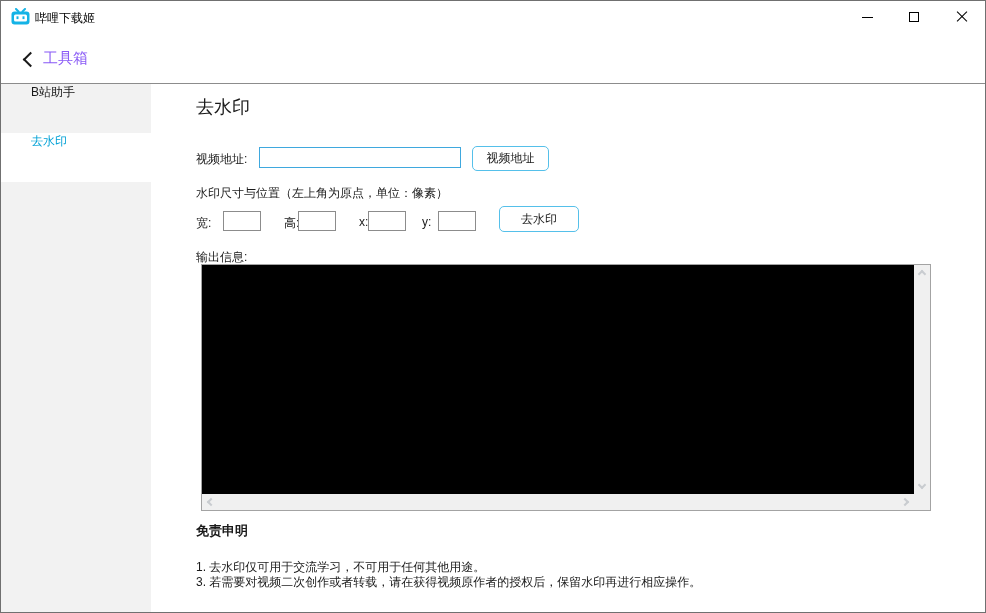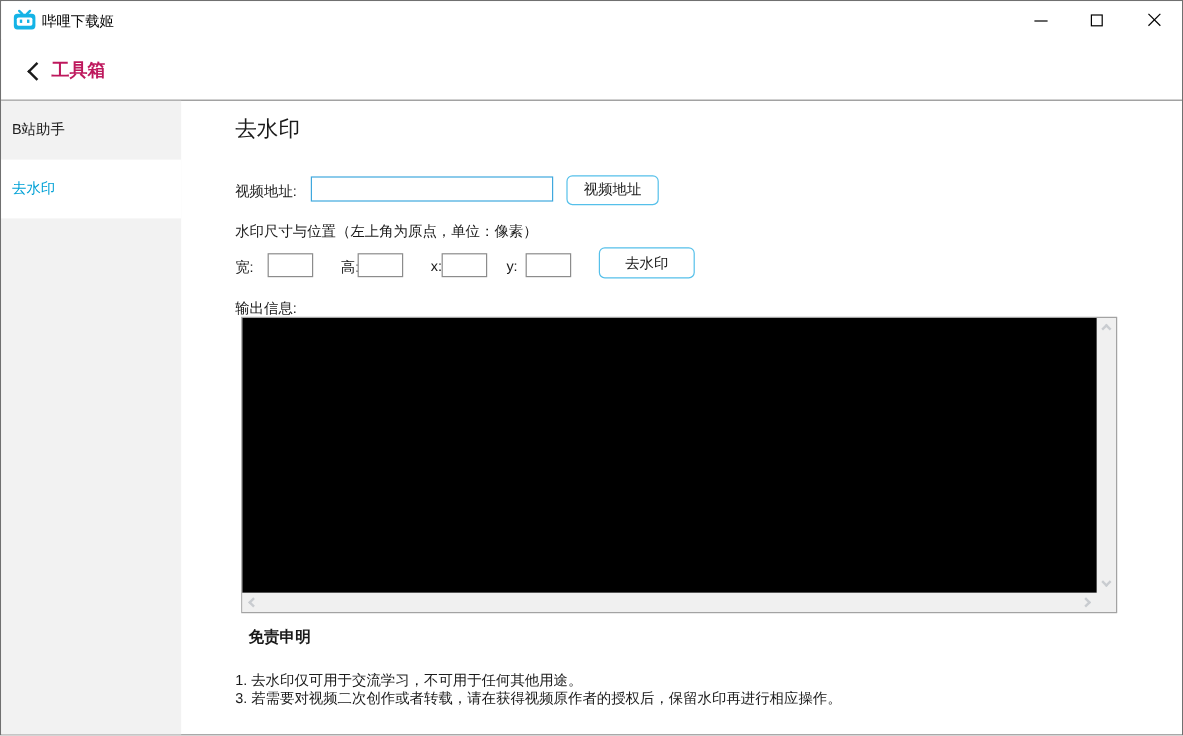--- a/index.html
+++ b/index.html
@@ -16,27 +16,27 @@
   .glyph-max { width:10px; height:10px; border:1px solid #000000; background:transparent; }
   .glyph-close { position:relative; width:12px; height:12px; }
   .glyph-close::before,.glyph-close::after { content:""; position:absolute; left:-1px; top:5px; width:14px; height:0; border-top:1px solid #000000; }
   .glyph-close::before { transform:rotate(45deg); }
   .glyph-close::after { transform:rotate(-45deg); }
 
   
   .header { position:absolute; top:32px; left:0; width:100%; height:50px; background:#ffffff; }
   .back-btn { position:absolute; left:14px; top:13px; width:26px; height:26px; display:flex; align-items:center; justify-content:center; cursor:pointer; }
   .chev-back { width:11px; height:11px; border-left:2px solid #1a1a1a; border-bottom:2px solid #1a1a1a; transform:rotate(45deg); margin-left:4px; }
-  .header-title { position:absolute; left:42px; top:16px; font-size:15px; color:#be185d; white-space:nowrap;font-weight:bold; }
+  .header-title { position:absolute; left:42px; top:16px; font-size:15px; color:#8b5cf6; white-space:nowrap; }
 
   .separator { position:absolute; top:82px; left:0; width:100%; height:1px; background:#8c8c8c; }
 
   
   .sidebar { position:absolute; top:83px; left:0; width:150px; height:528px; background:#f2f2f2; }
-  .side-item { width:150px; height:49px; display:flex; align-items:center; padding-left:9px; font-size:12px; color:#1a1a1a; cursor:pointer; }
+  .side-item { width:150px; height:49px; display:flex; align-items:flex-start; padding-left:30px; font-size:12px; color:#1a1a1a; cursor:pointer; }
   .side-item.active { background:#ffffff; color:#00a1d6; }
 
   
   .page-title { position:absolute; left:195px; top:94px; font-size:18px; color:#1a1a1a; white-space:nowrap; }
 
   .field-label { position:absolute; font-size:12px; color:#1a1a1a; white-space:nowrap; }
   .lbl-video { left:195px; top:150px; }
   .video-input { position:absolute; left:258px; top:146px; width:202px; height:21px; border:1px solid #3fa8de; background:#ffffff; font-size:12px; padding:0 4px; outline:none; }
   .btn-blue { position:absolute; background:#ffffff; border:1px solid #55c0ea; border-radius:5px; font-size:12px; color:#1a1a1a; display:flex; align-items:center; justify-content:center; cursor:pointer; white-space:nowrap; }
   .btn-select { left:471px; top:145px; width:77px; height:25px; }
@@ -57,21 +57,21 @@
   .scroll-corner { position:absolute; right:0; bottom:0; width:16px; height:16px; background:#f0f0f0; }
   .chev { width:6px; height:6px; border-left:2px solid #c9ccd0; border-bottom:2px solid #c9ccd0; position:absolute; }
   .chev.up    { transform:rotate(135deg); left:5px; top:6px; }
   .chev.down  { transform:rotate(-45deg); left:5px; bottom:6px; }
   .chev.left  { transform:rotate(45deg);  left:6px; top:5px; }
   .chev.right { transform:rotate(-135deg); right:6px; top:5px; }
   .sbtn { position:absolute; width:16px; height:16px; cursor:default; }
   .sbtn.top { top:0; left:0; } .sbtn.bottom { bottom:0; left:0; }
   .sbtn.lft { left:0; top:0; } .sbtn.rgt { right:0; top:0; }
 
-  .disc-title { position:absolute; left:206px; top:521px; font-size:13px; font-weight:bold; color:#1a1a1a; }
+  .disc-title { position:absolute; left:195px; top:521px; font-size:13px; font-weight:bold; color:#1a1a1a; }
   .disc-line { position:absolute; left:195px; font-size:12px; color:#1a1a1a; white-space:nowrap; }
   .dl0 { top:543px; } .dl1 { top:558px; } .dl2 { top:573px; }
 </style>
 </head>
 <body>
 
 <div class="window">
 
   <div class="titlebar">
     <svg class="app-icon" viewBox="0 0 19 17">

